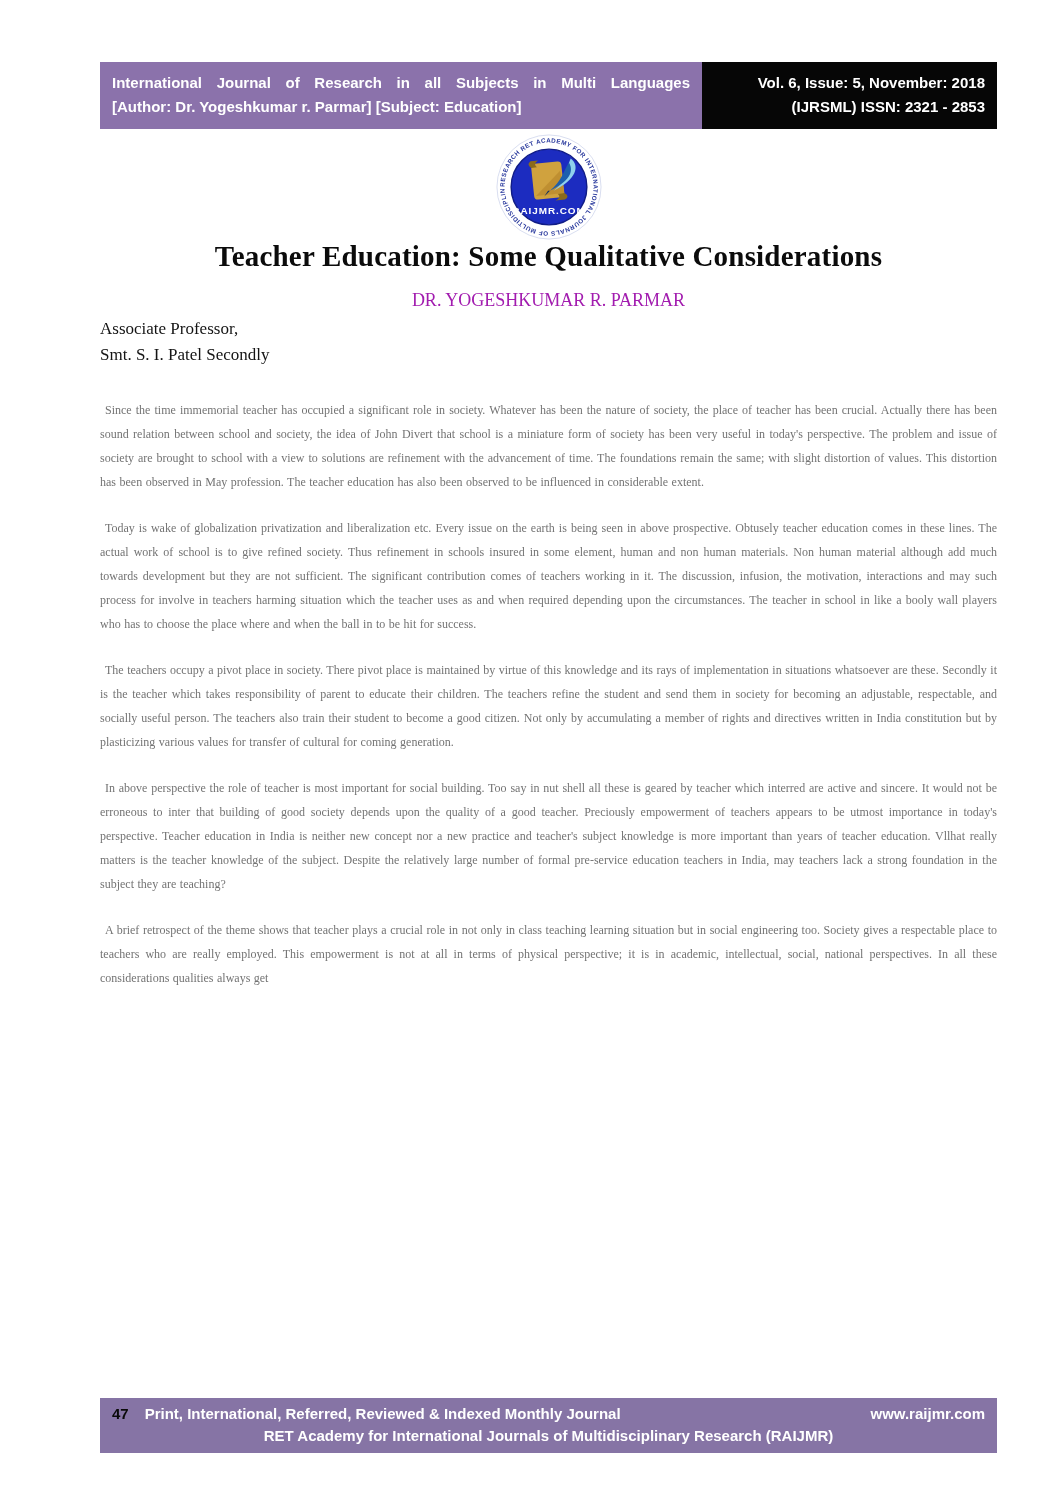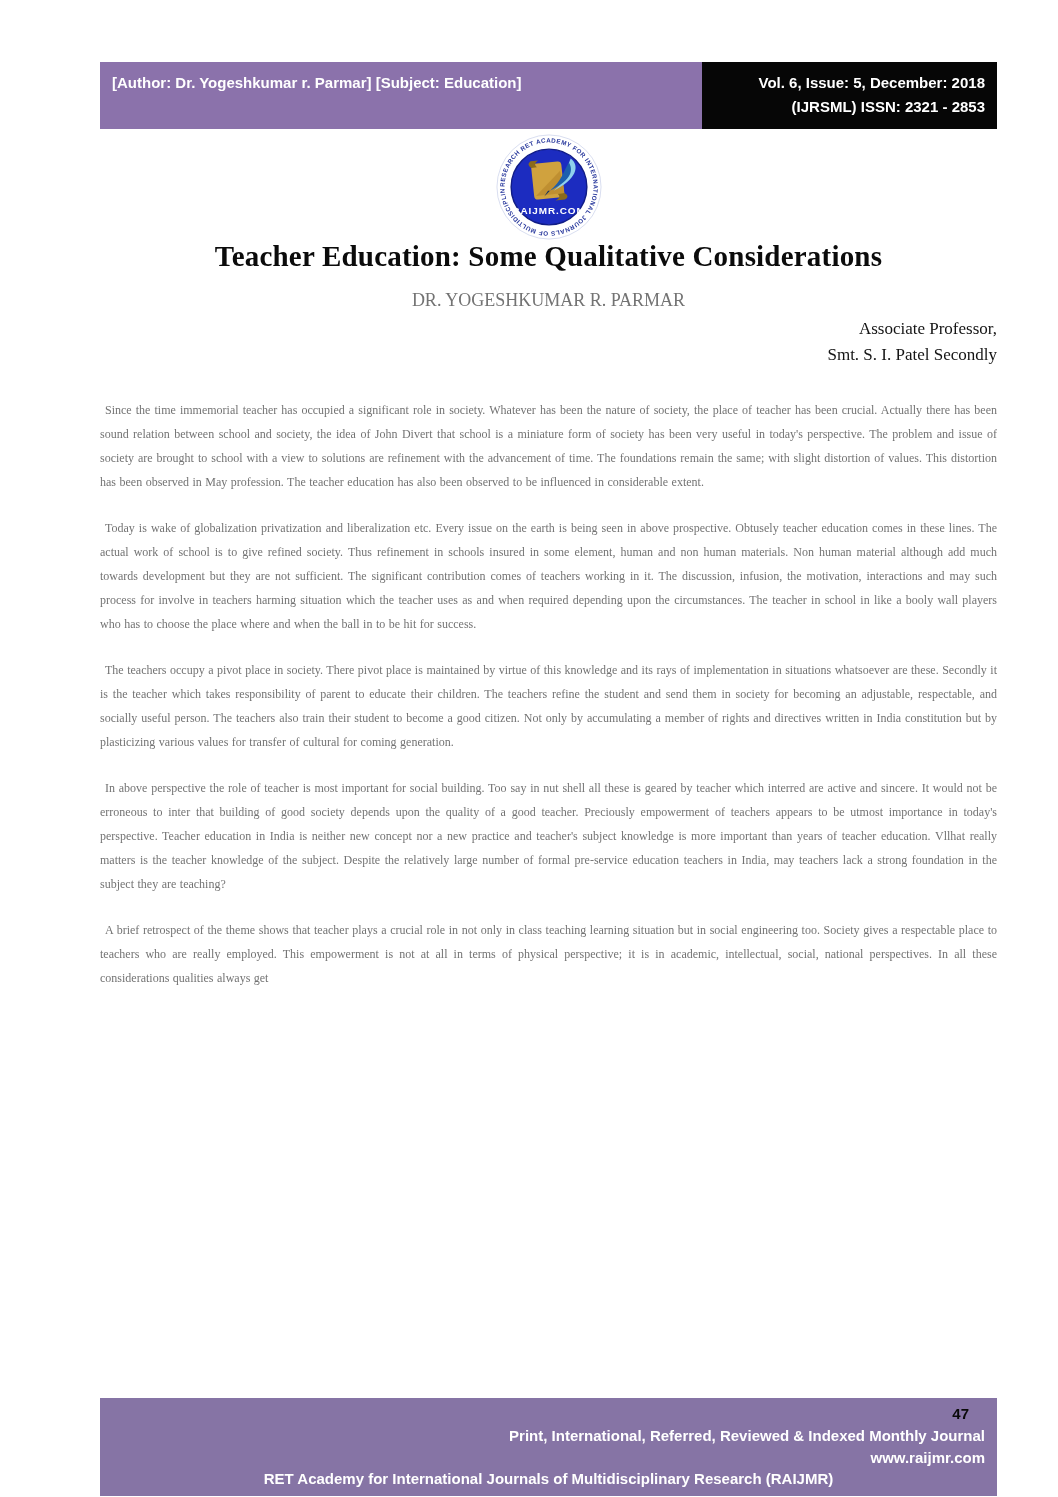--- a/index.html
+++ b/index.html
@@ -65,24 +65,24 @@
     font-weight: bold;
     letter-spacing: 0.2px;
     color: #0b0b0b;
     width: 897px;
   }
   .author-name {
     margin-top: 17px;
     text-align: center;
     font-size: 18px;
     width: 897px;
-    color: #737373;
+    color: #a21caf;
   }
   .affiliation-line {
-    text-align: right;
+    text-align: left;
     font-size: 17px;
     line-height: 26px;
     width: 897px;
     color: #141414;
   }
   .affiliation-block { margin-top: 5px; }
 
   
   .body-text {
     margin-top: 30px;
@@ -106,42 +106,42 @@
     width: 897px;
     background: #8674a5;
     padding: 5px 12px 6px 12px;
     font-family: "Liberation Sans", sans-serif;
     font-weight: bold;
     font-size: 15px;
     line-height: 1.45;
   }
   .footer-line1 {
     display: flex;
-    align-items: flex-end;
-    flex-direction: column;
+    align-items: flex-start;
   }
   .footer-page-num { color: #0a0a0a; margin-right: 16px; }
   .footer-journal { color: #ffffff; flex: 1 1 auto; }
   .footer-site { color: #ffffff; margin-left: auto; }
   .footer-line2 {
     text-align: center;
     color: #ffffff;
   }
 </style>
 </head>
 <body>
 
 <div class="page">
 
   <div class="header-band">
     <div class="header-left">
+      <div class="justify-line">International Journal of Research in all Subjects in Multi Languages</div>
       <div>[Author: Dr. Yogeshkumar r. Parmar] [Subject: Education]</div>
     </div>
     <div class="header-right">
-      <div>Vol. 6, Issue: 5, December: 2018</div>
+      <div>Vol. 6, Issue: 5, November: 2018</div>
       <div>(IJRSML)  ISSN: 2321 - 2853</div>
     </div>
   </div>
 
   <div class="logo-wrap">
     <svg class="logo-svg" width="146" height="106" viewBox="0 0 150 112" xmlns="http://www.w3.org/2000/svg">
       <defs>
         <path id="ringPath" d="M 28,56 a 47,47 0 1 1 94,0 a 47,47 0 1 1 -94,0" fill="none"></path>
       </defs>
 

